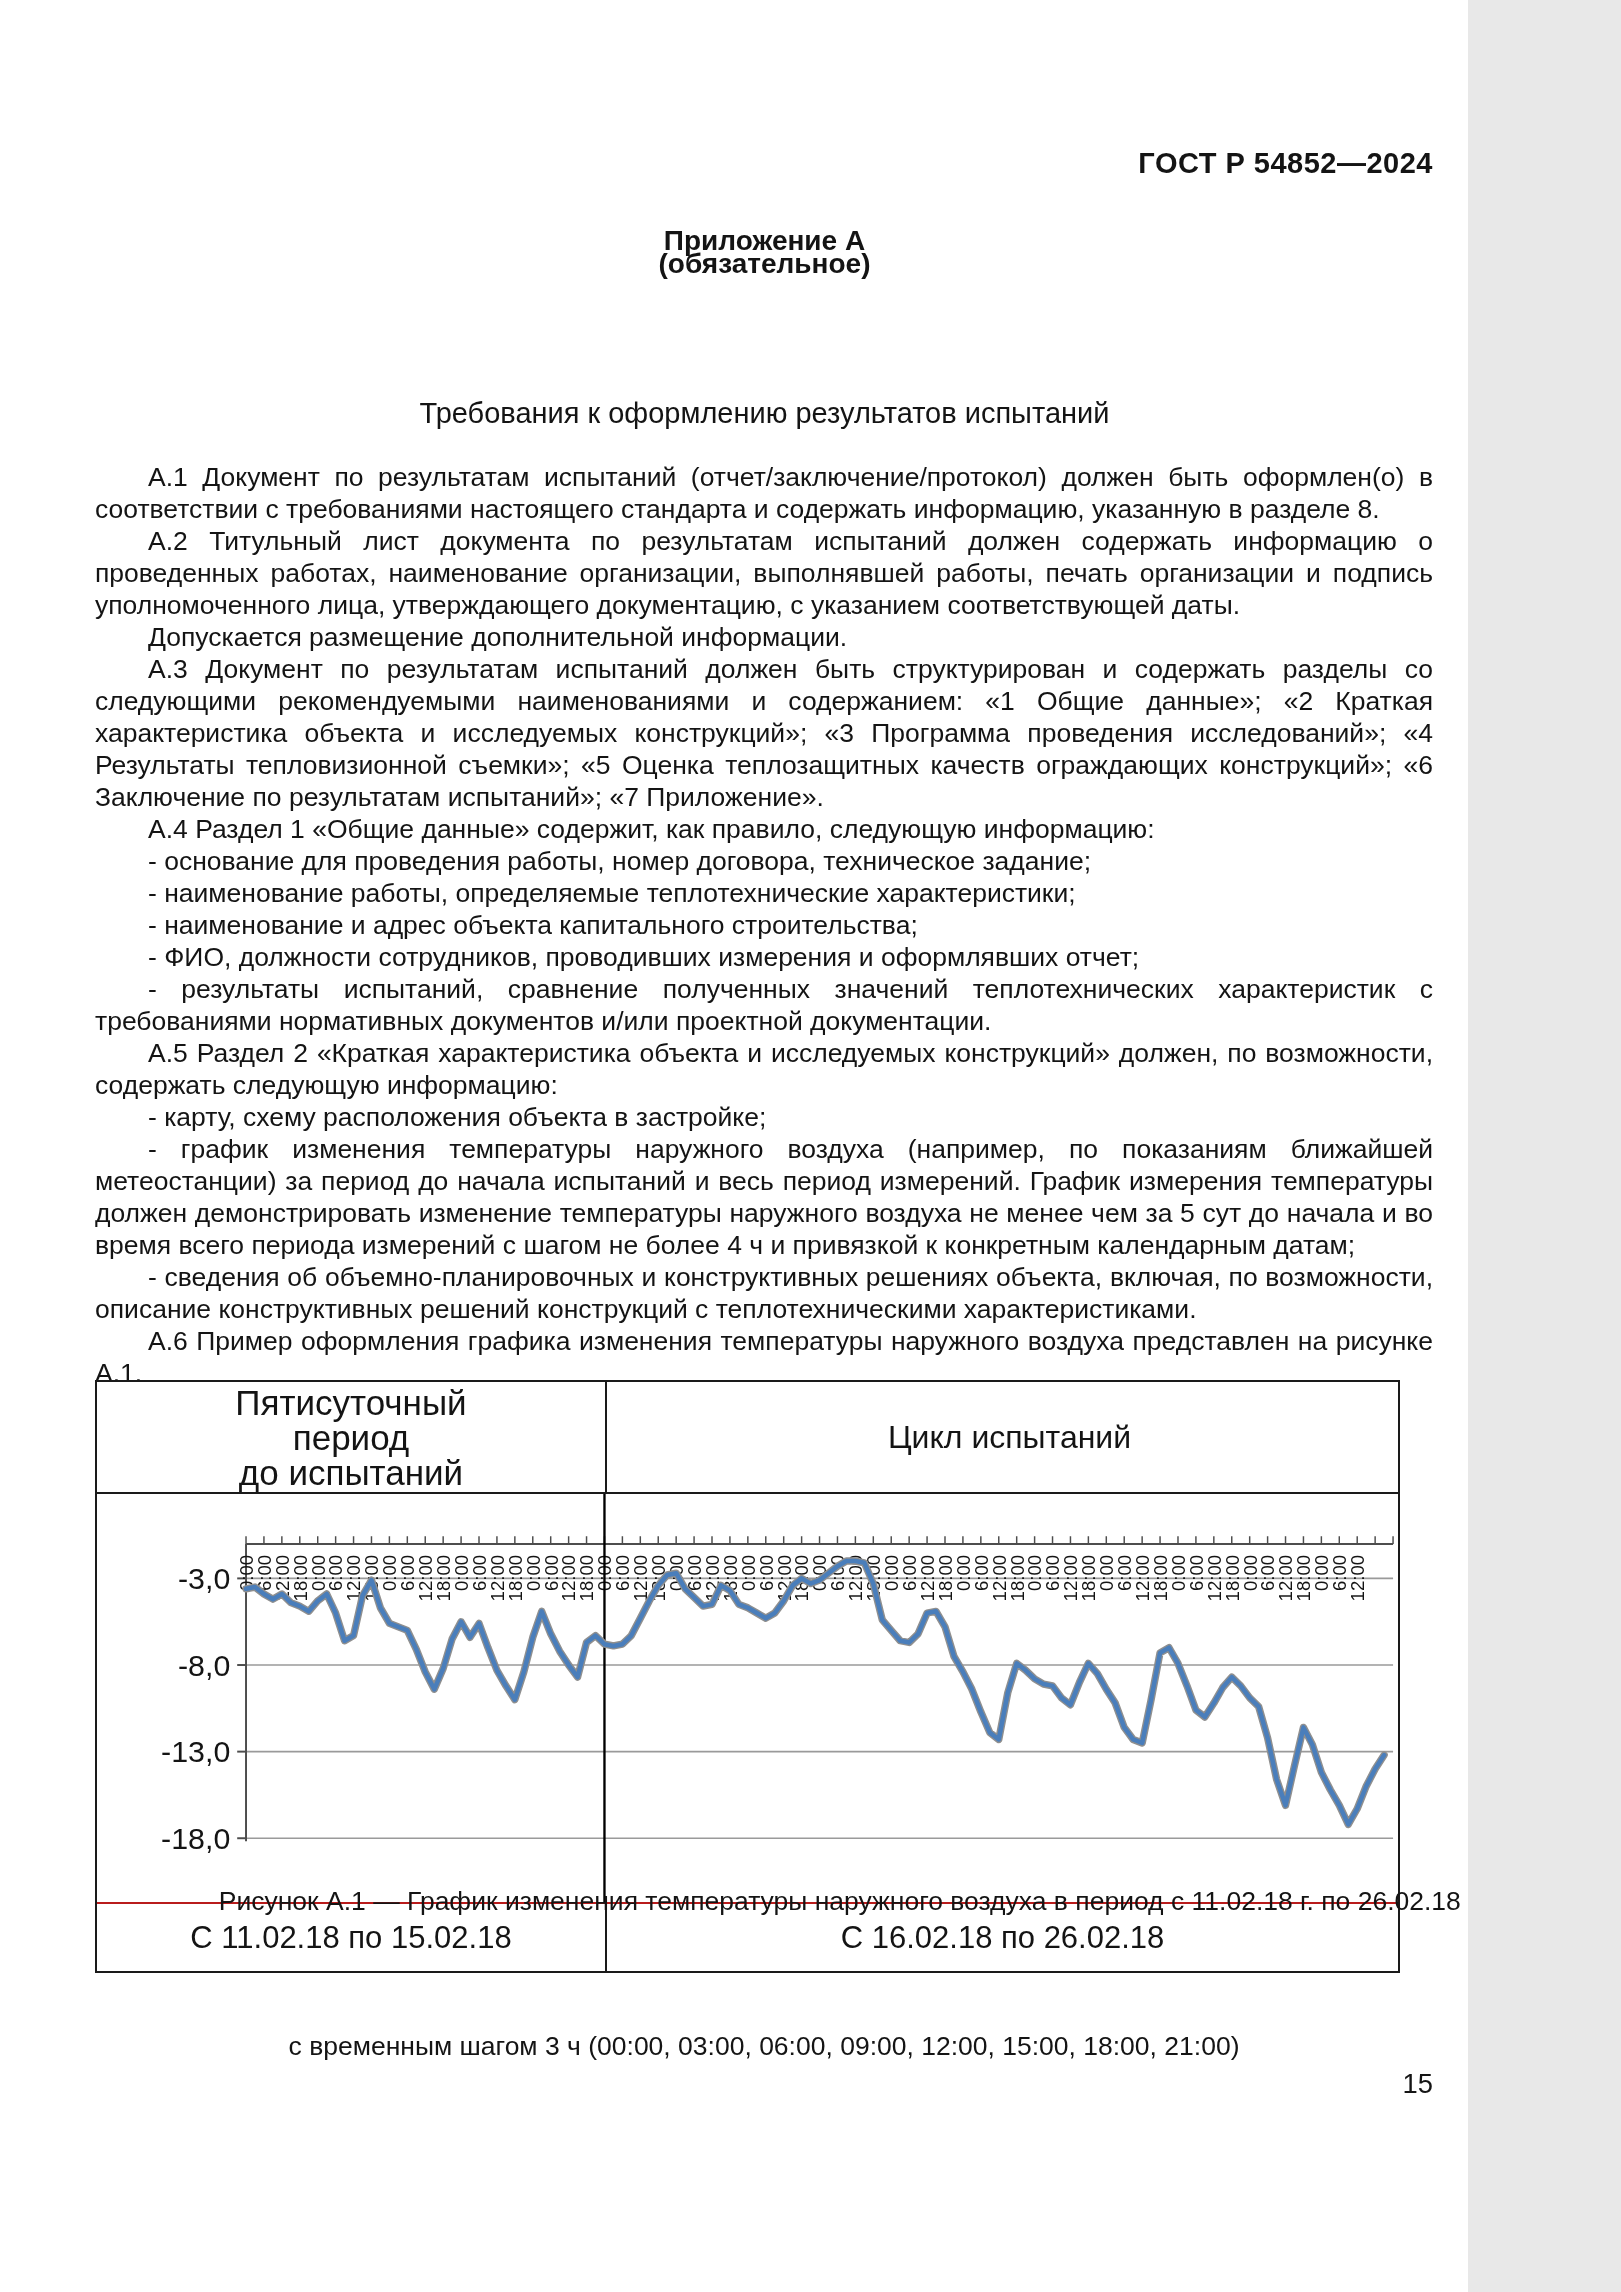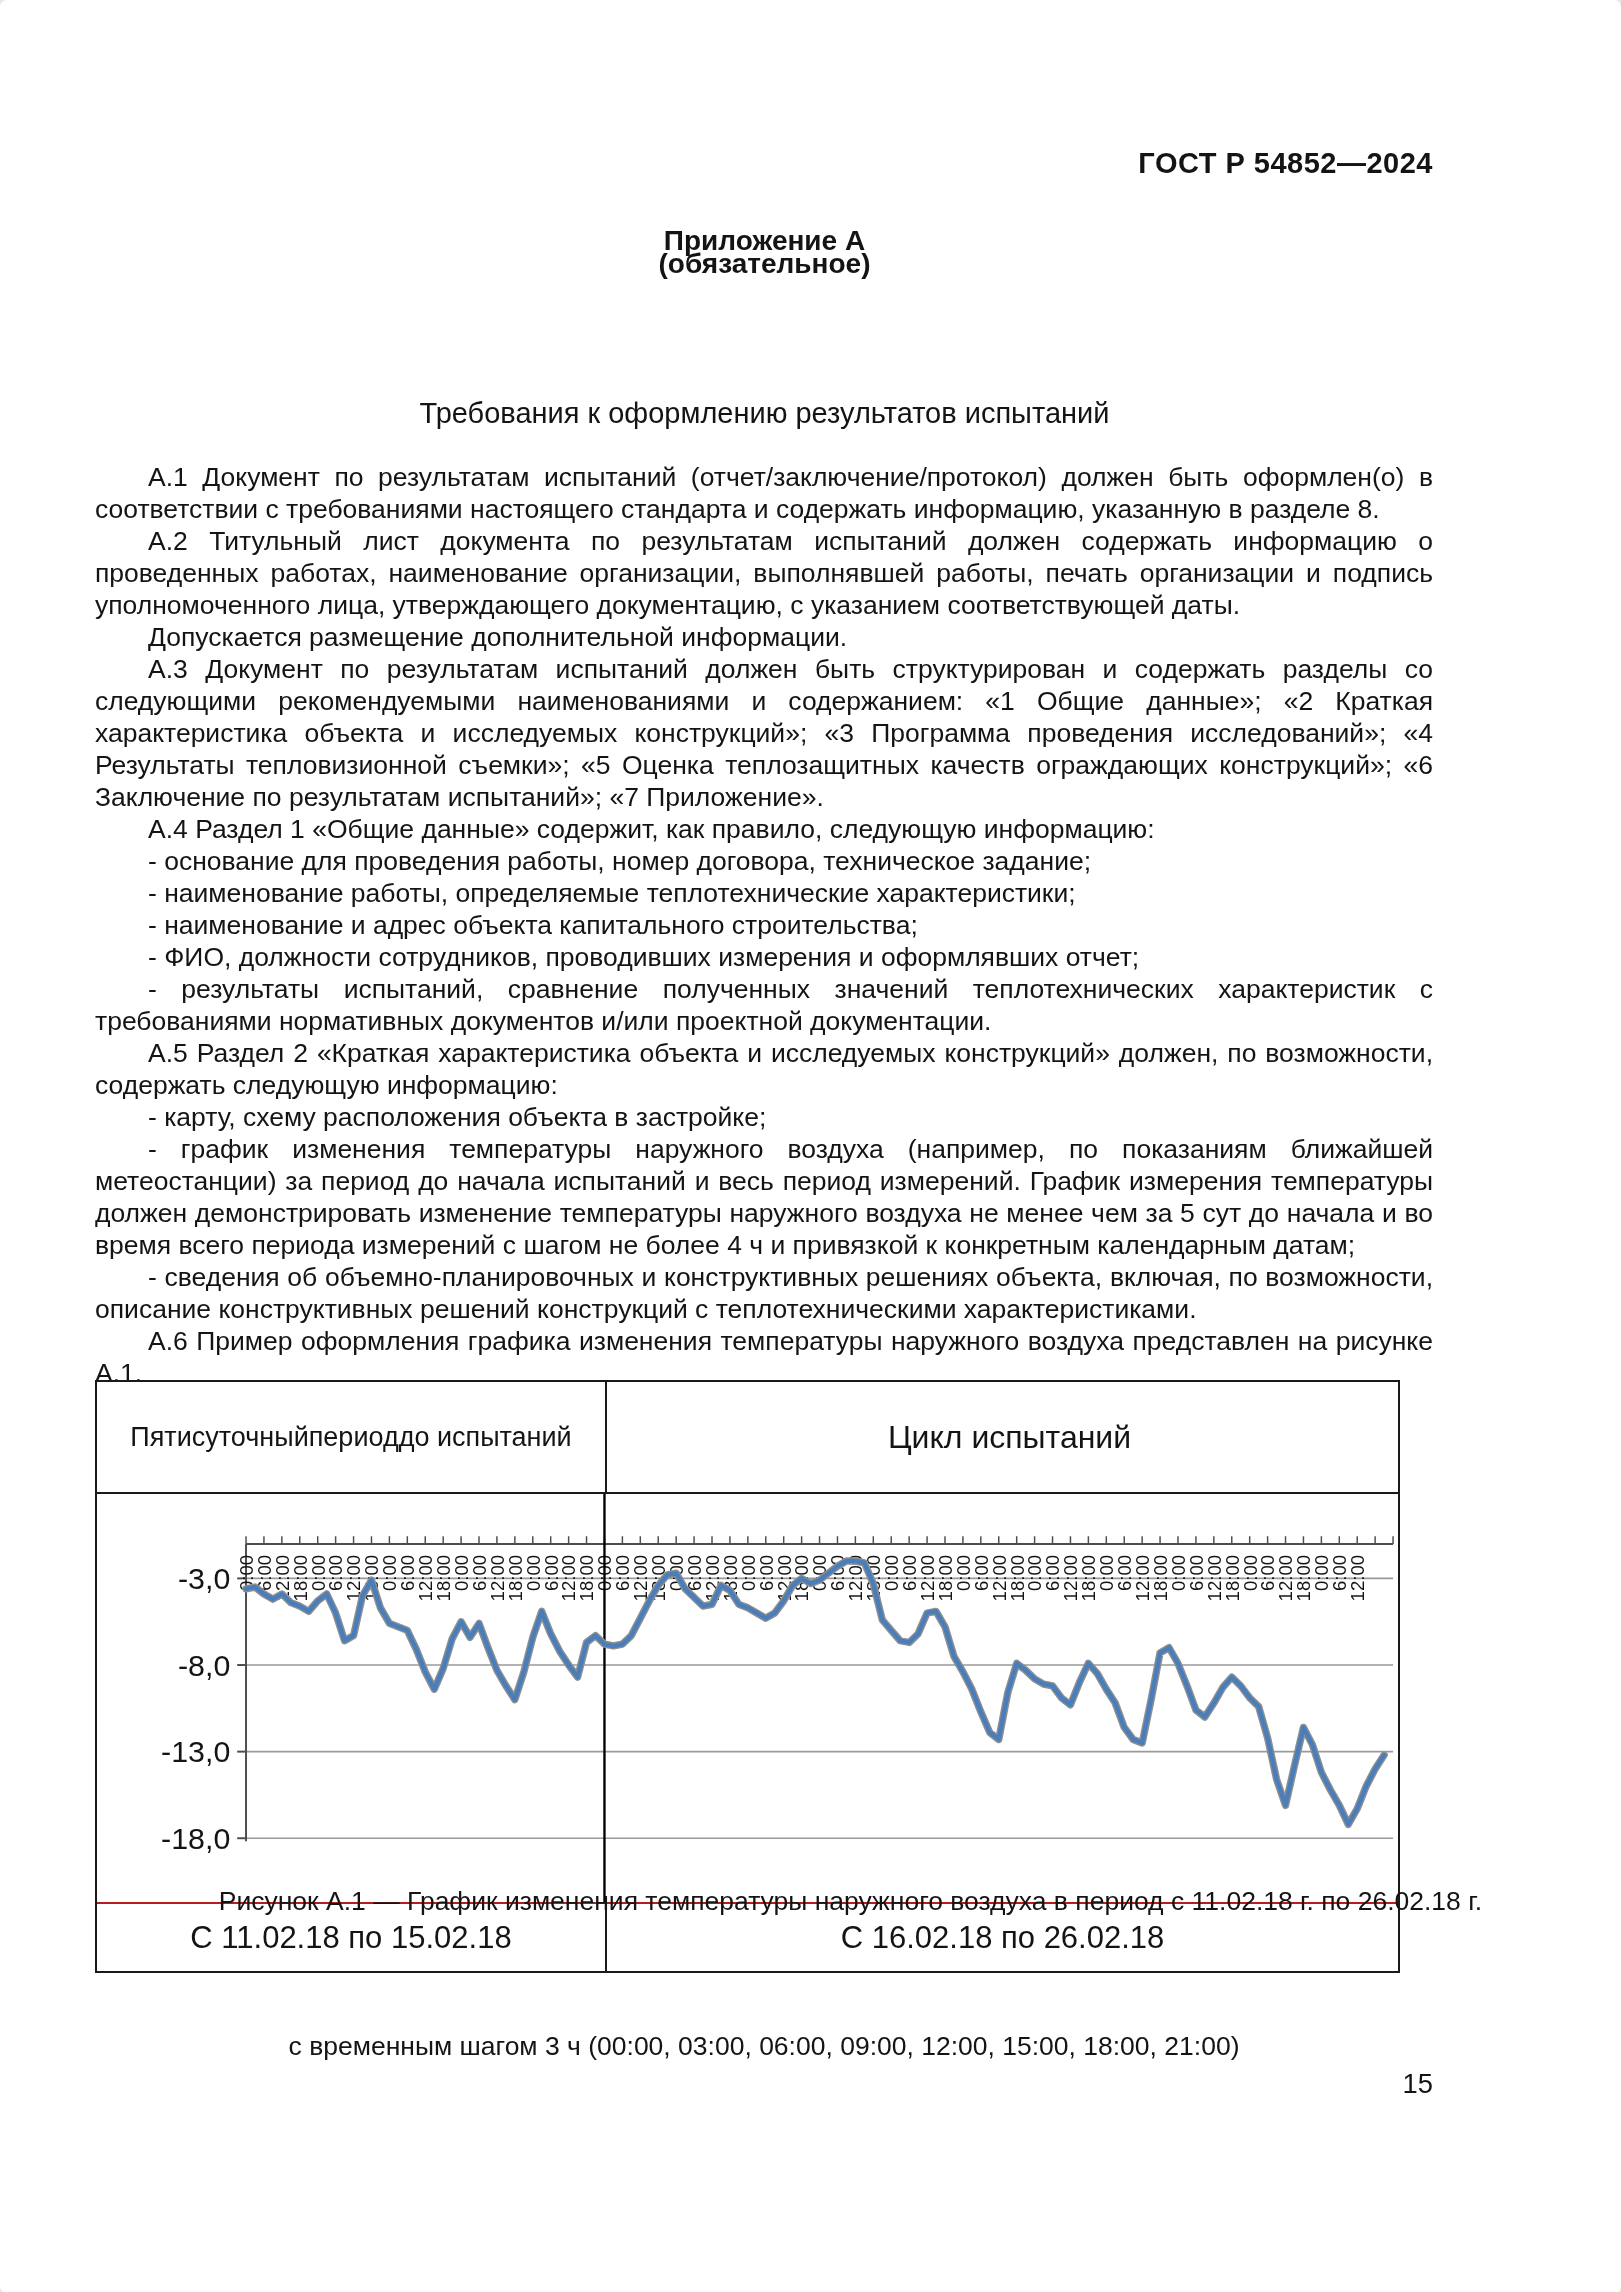--- a/index.html
+++ b/index.html
@@ -1,33 +1,33 @@
 <!DOCTYPE html>
 <html><head>
 <meta charset="utf-8">
 <style>
   html,body{margin:0;padding:0;background:#e8e8e8;}
-  .page{position:relative;width:1621px;height:2293px;background:#ffffff;
-        font-family:"Liberation Sans",sans-serif;color:#141414;overflow:hidden;border-radius:7px;}
+  .page{position:relative;width:1468px;height:2293px;background:#ffffff;
+        font-family:"Liberation Sans",sans-serif;color:#141414;overflow:hidden;}
   .gost-header{position:absolute;top:147px;left:95px;width:1338px;text-align:right;
         font-size:29px;font-weight:bold;letter-spacing:0.5px;}
   .appendix-label{position:absolute;top:225px;left:0;width:1529px;text-align:center;
         font-size:28px;font-weight:bold;}
   .appendix-type{position:absolute;top:248px;left:0;width:1529px;text-align:center;
         font-size:28px;font-weight:bold;}
   .doc-title{position:absolute;top:397px;left:0;width:1529px;text-align:center;
         font-size:29px;font-weight:normal;}
   .body-text{position:absolute;top:461px;left:95px;width:1338px;}
   .body-text p{margin:0;text-indent:53px;text-align:justify;
         font-size:26.5px;line-height:32px;}
   .figure-table{position:absolute;left:95px;top:1380px;width:1305px;height:593px;
         border:2.9px solid #1a1a1a;box-sizing:border-box;background:#fff;}
   .fig-header{display:flex;height:110px;border-bottom:2px solid #1a1a1a;}
-  .fig-header-left{width:508px;border-right:2px solid #1a1a1a;display:flex;flex-direction:row;
-        justify-content:center;align-items:center;font-size:27px;line-height:35px;text-align:center;}
+  .fig-header-left{width:508px;border-right:2px solid #1a1a1a;display:flex;flex-direction:column;
+        justify-content:center;align-items:center;font-size:35px;line-height:35px;text-align:center;}
   .fig-header-right{flex:1;display:flex;justify-content:center;align-items:center;font-size:32px;margin-left:14px;}
   .fig-chart{position:relative;height:408px;}
   .fig-chart svg{position:absolute;left:0;top:0;}
   .fig-footer{display:flex;height:68px;border-top:2px solid #b91c1c;}
   .fig-footer-left{width:508px;border-right:2px solid #1a1a1a;display:flex;justify-content:center;
         align-items:center;font-size:31px;}
   .fig-footer-right{flex:1;display:flex;justify-content:center;align-items:center;font-size:31px;}
   .fig-caption-1{position:absolute;top:1886px;left:46px;width:1436px;text-align:right;font-size:26.5px;}
   .fig-caption-2{position:absolute;top:2031px;left:46px;width:1436px;text-align:center;font-size:26.5px;}
   .page-number{position:absolute;top:2068px;left:95px;width:1338px;text-align:right;font-size:27.4px;}

